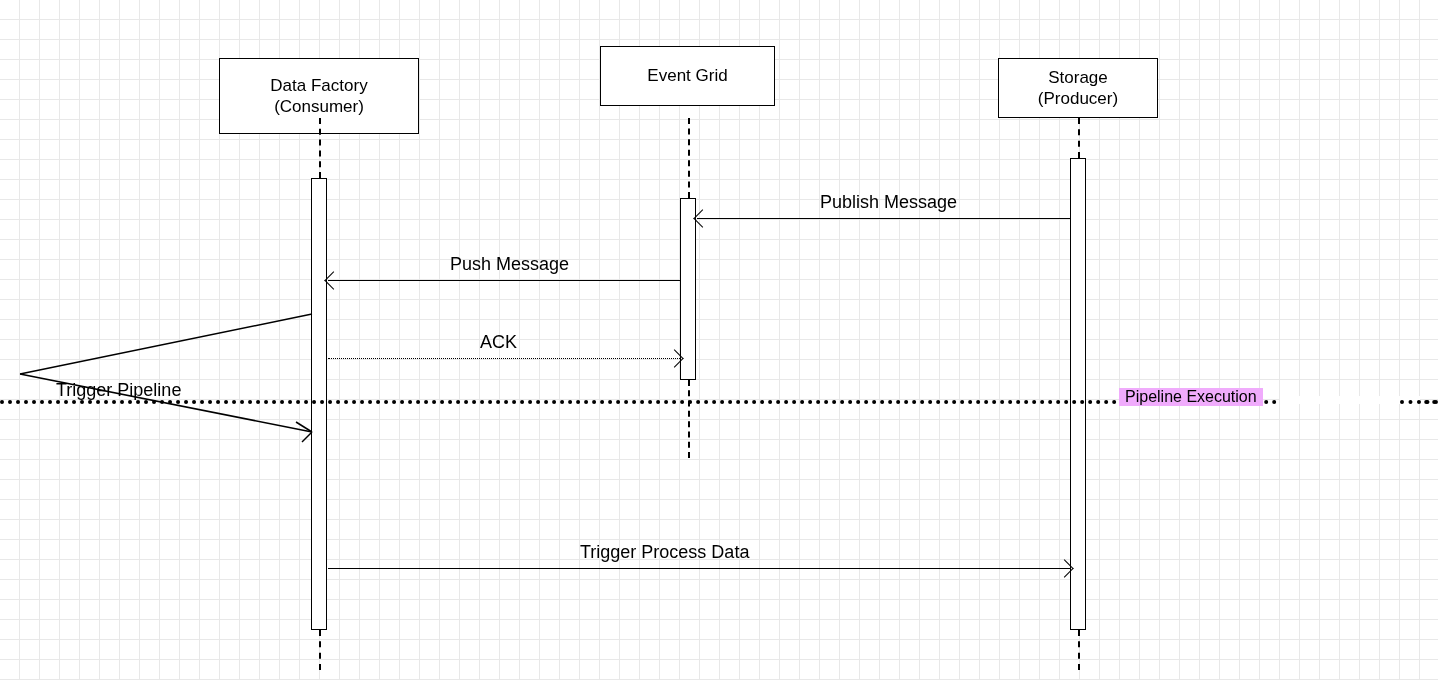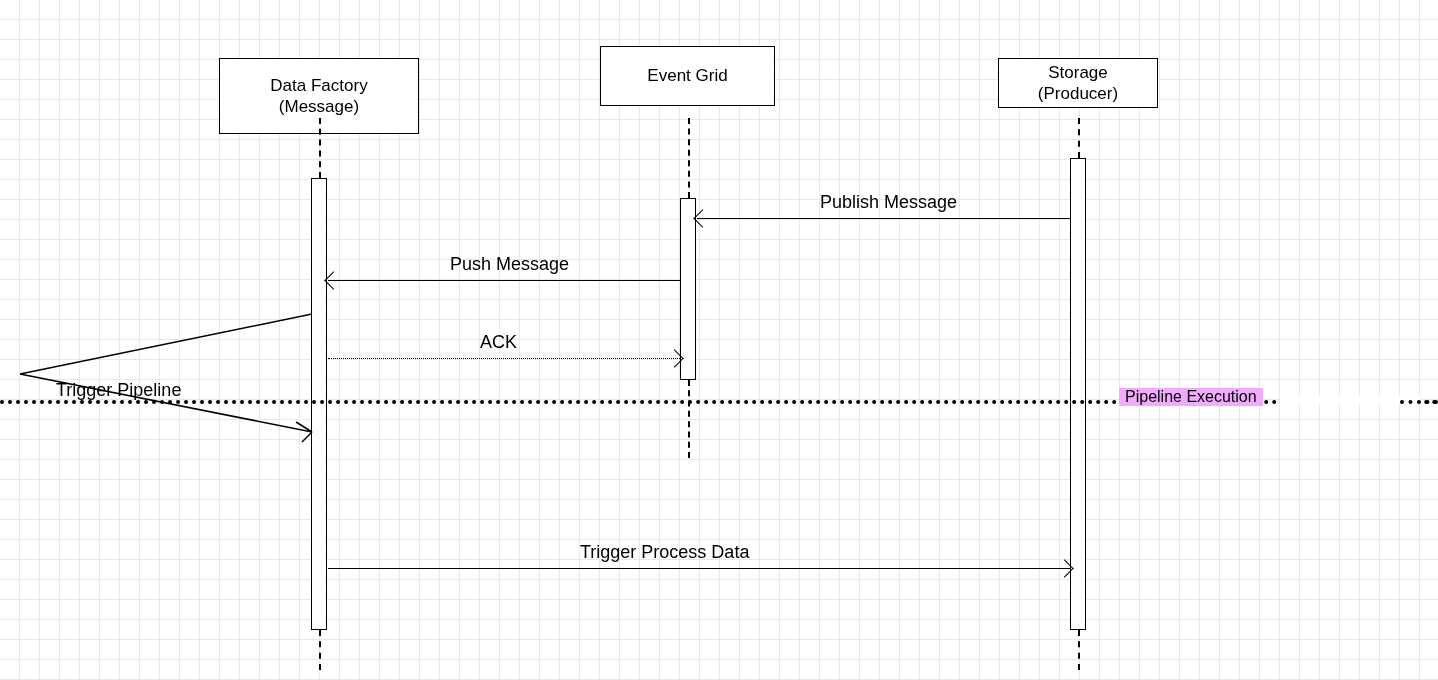--- a/index.html
+++ b/index.html
@@ -103,28 +103,28 @@
     overflow: visible;
   }
 </style>
 </head>
 <body>
 
 <div class="grid"></div>
 
 <div class="actor-box" style="left:219px; top:58px; width:200px; height:76px;">
   <span>Data Factory</span>
-  <span>(Message)</span>
+  <span>(Consumer)</span>
 </div>
 
 <div class="actor-box" style="left:600px; top:46px; width:175px; height:60px;">
   <span>Event Grid</span>
 </div>
 
-<div class="actor-box" style="left:998px; top:58px; width:160px; height:50px;">
+<div class="actor-box" style="left:998px; top:58px; width:160px; height:60px;">
   <span>Storage</span>
   <span>(Producer)</span>
 </div>
 
 <div class="lifeline" style="left:319px; top:118px; height:60px;"></div>
 <div class="lifeline" style="left:319px; top:630px; height:40px;"></div>
 
 <div class="lifeline" style="left:688px; top:118px; height:80px;"></div>
 <div class="lifeline" style="left:688px; top:380px; height:78px;"></div>
 

